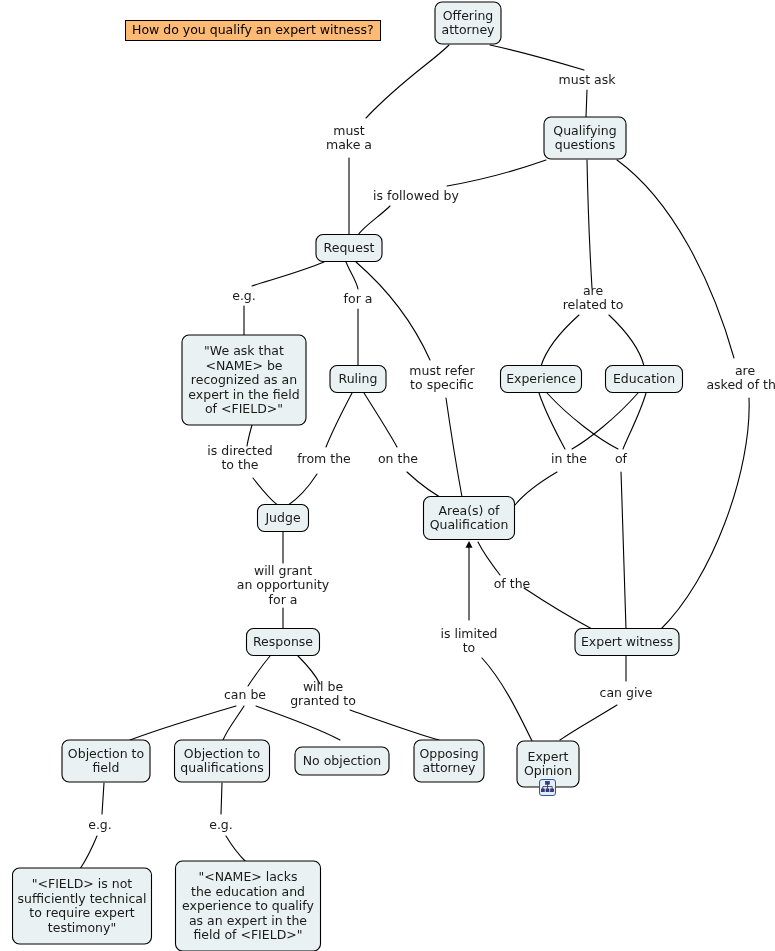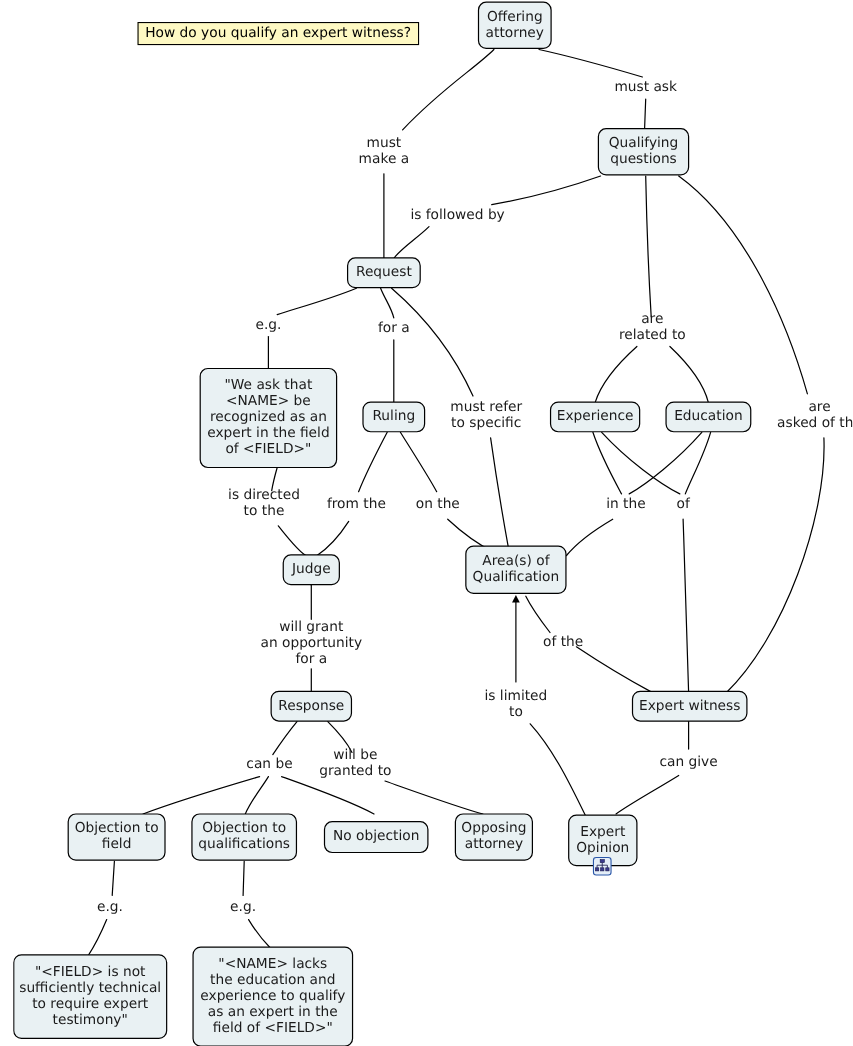--- a/index.html
+++ b/index.html
@@ -48,21 +48,21 @@
   }
   .link-text {
     font-family: "DejaVu Sans", sans-serif;
     font-size: 12.5px;
     fill: #1a1a1a;
     text-anchor: middle;
     dominant-baseline: middle;
   }
   .question-box {
     position: absolute;
-    background: #fef9c3;
+    background: #fdba74;
     border: 1px solid #000000;
     font-family: "DejaVu Sans", sans-serif;
     font-size: 12.5px;
     color: #000000;
     padding: 2px 6px 3px 6px;
     white-space: nowrap;
     line-height: 1.15;
   }
   .cm-icon {
     position: absolute;

